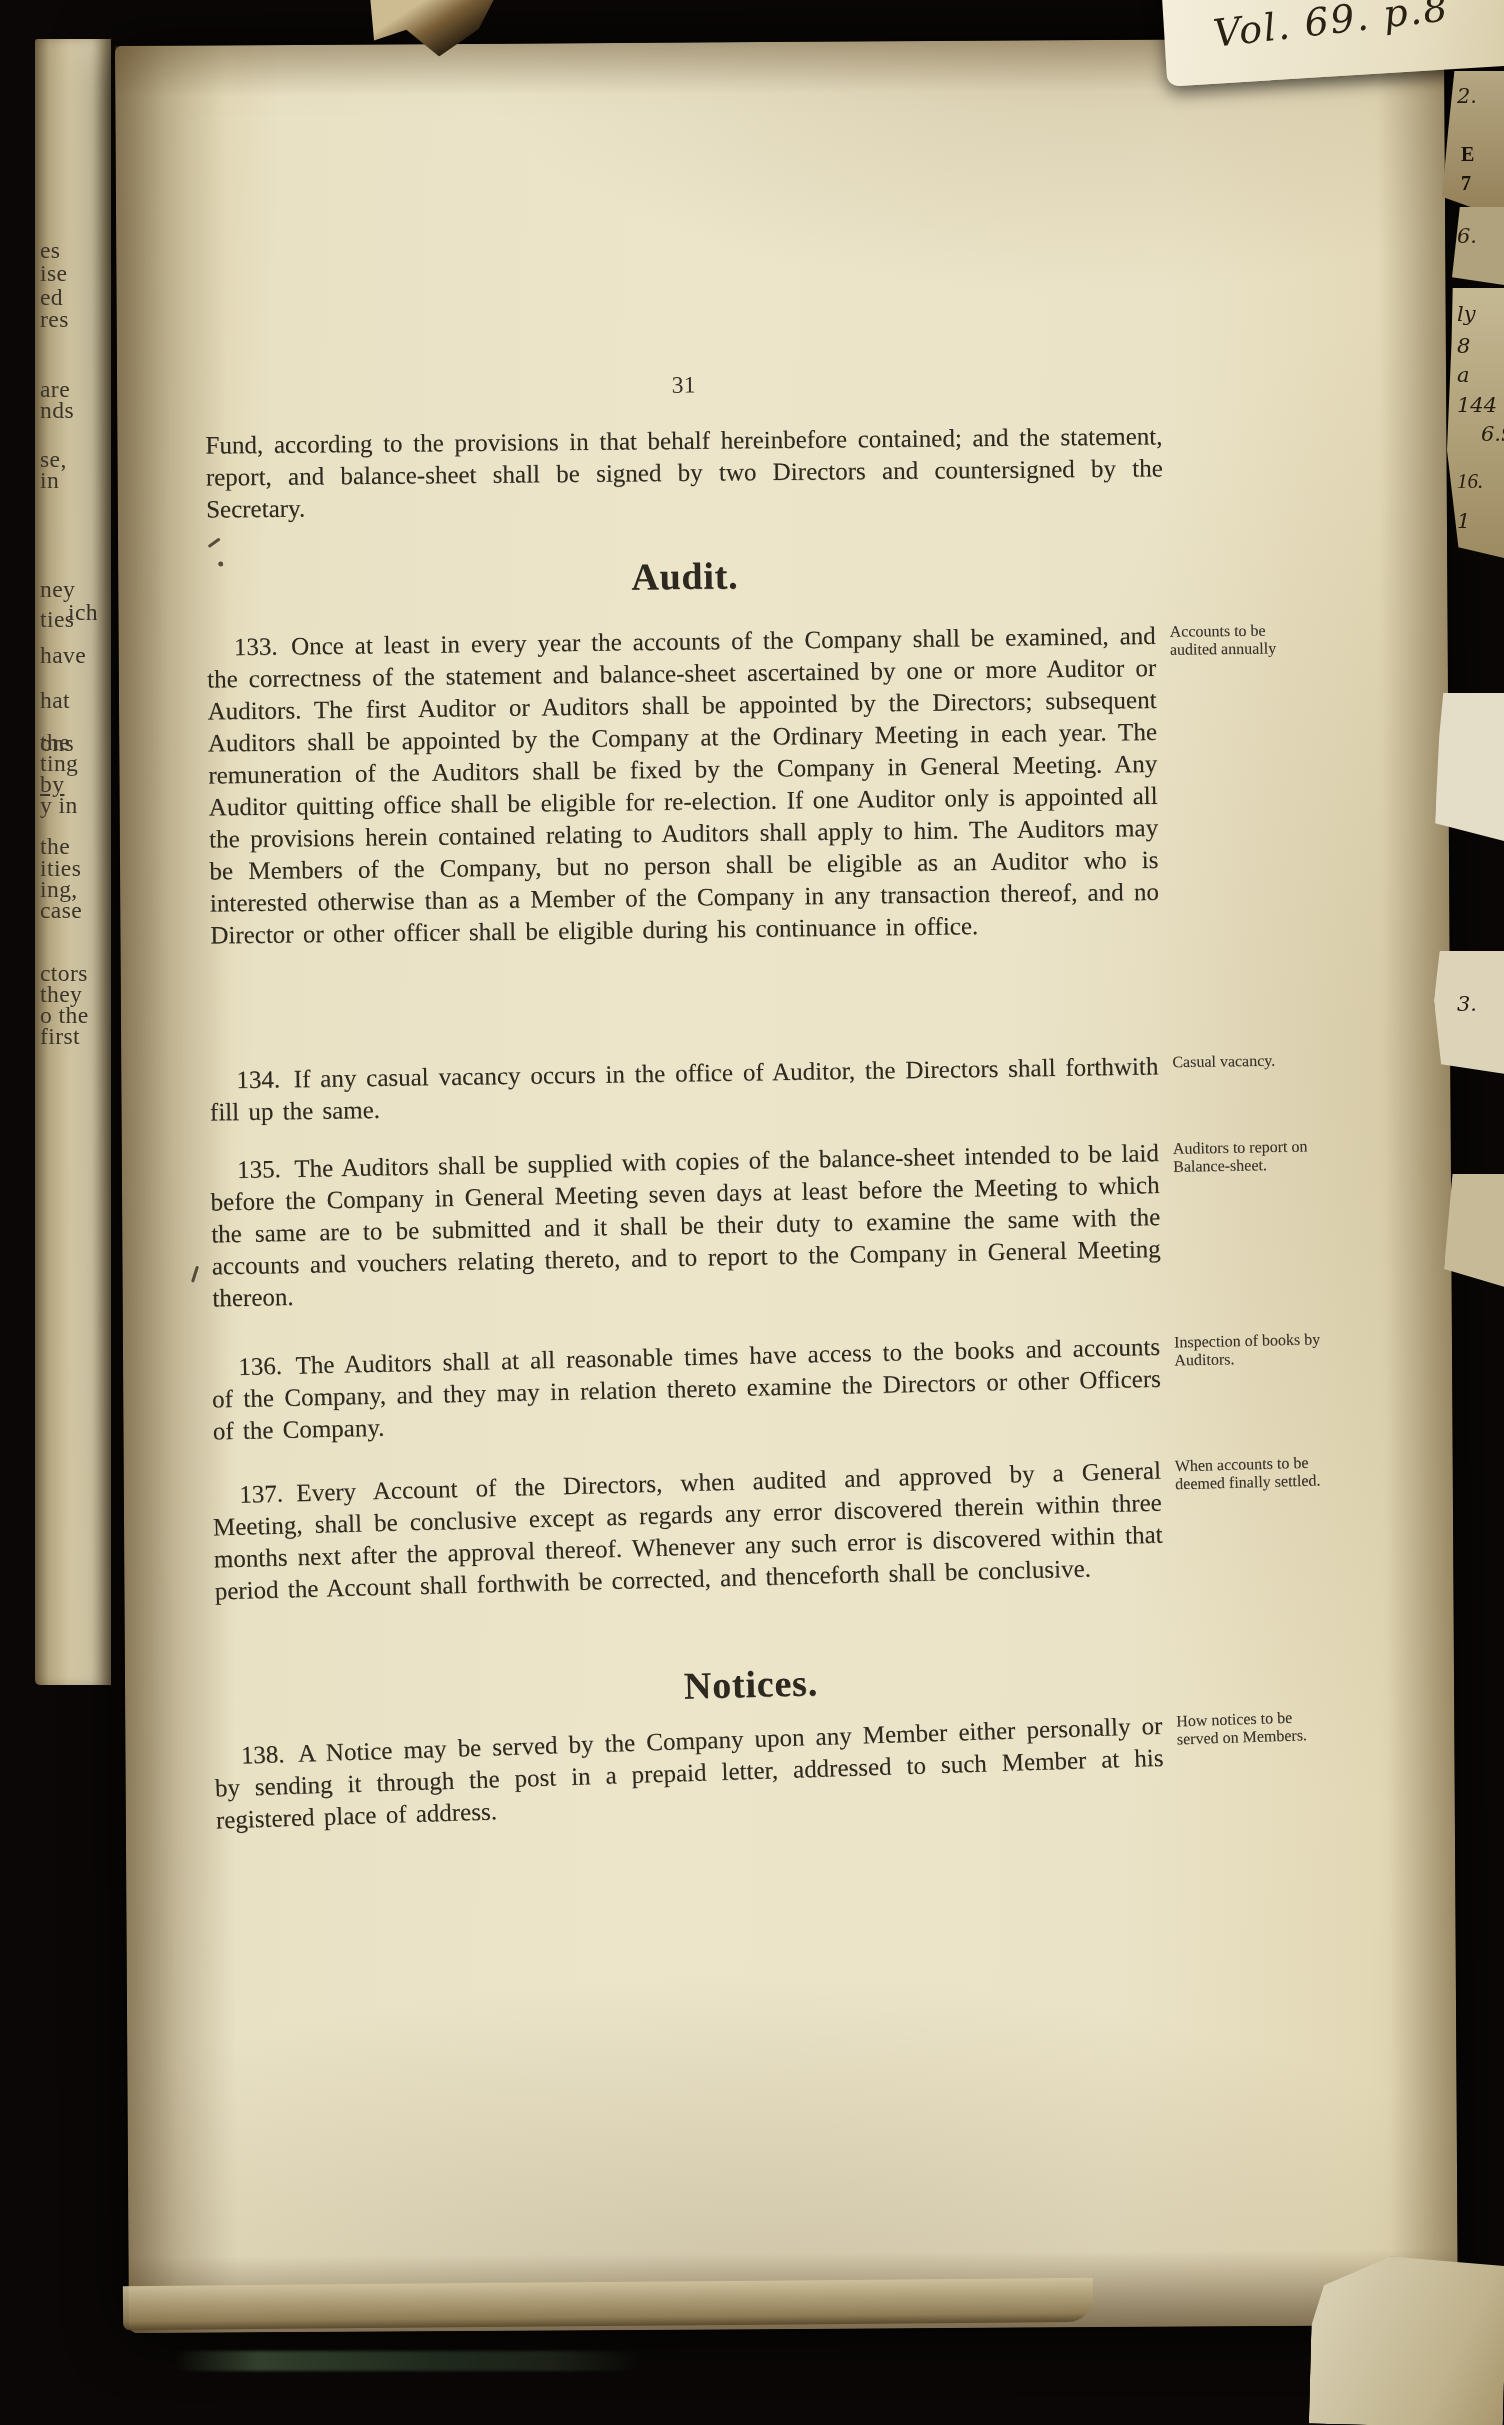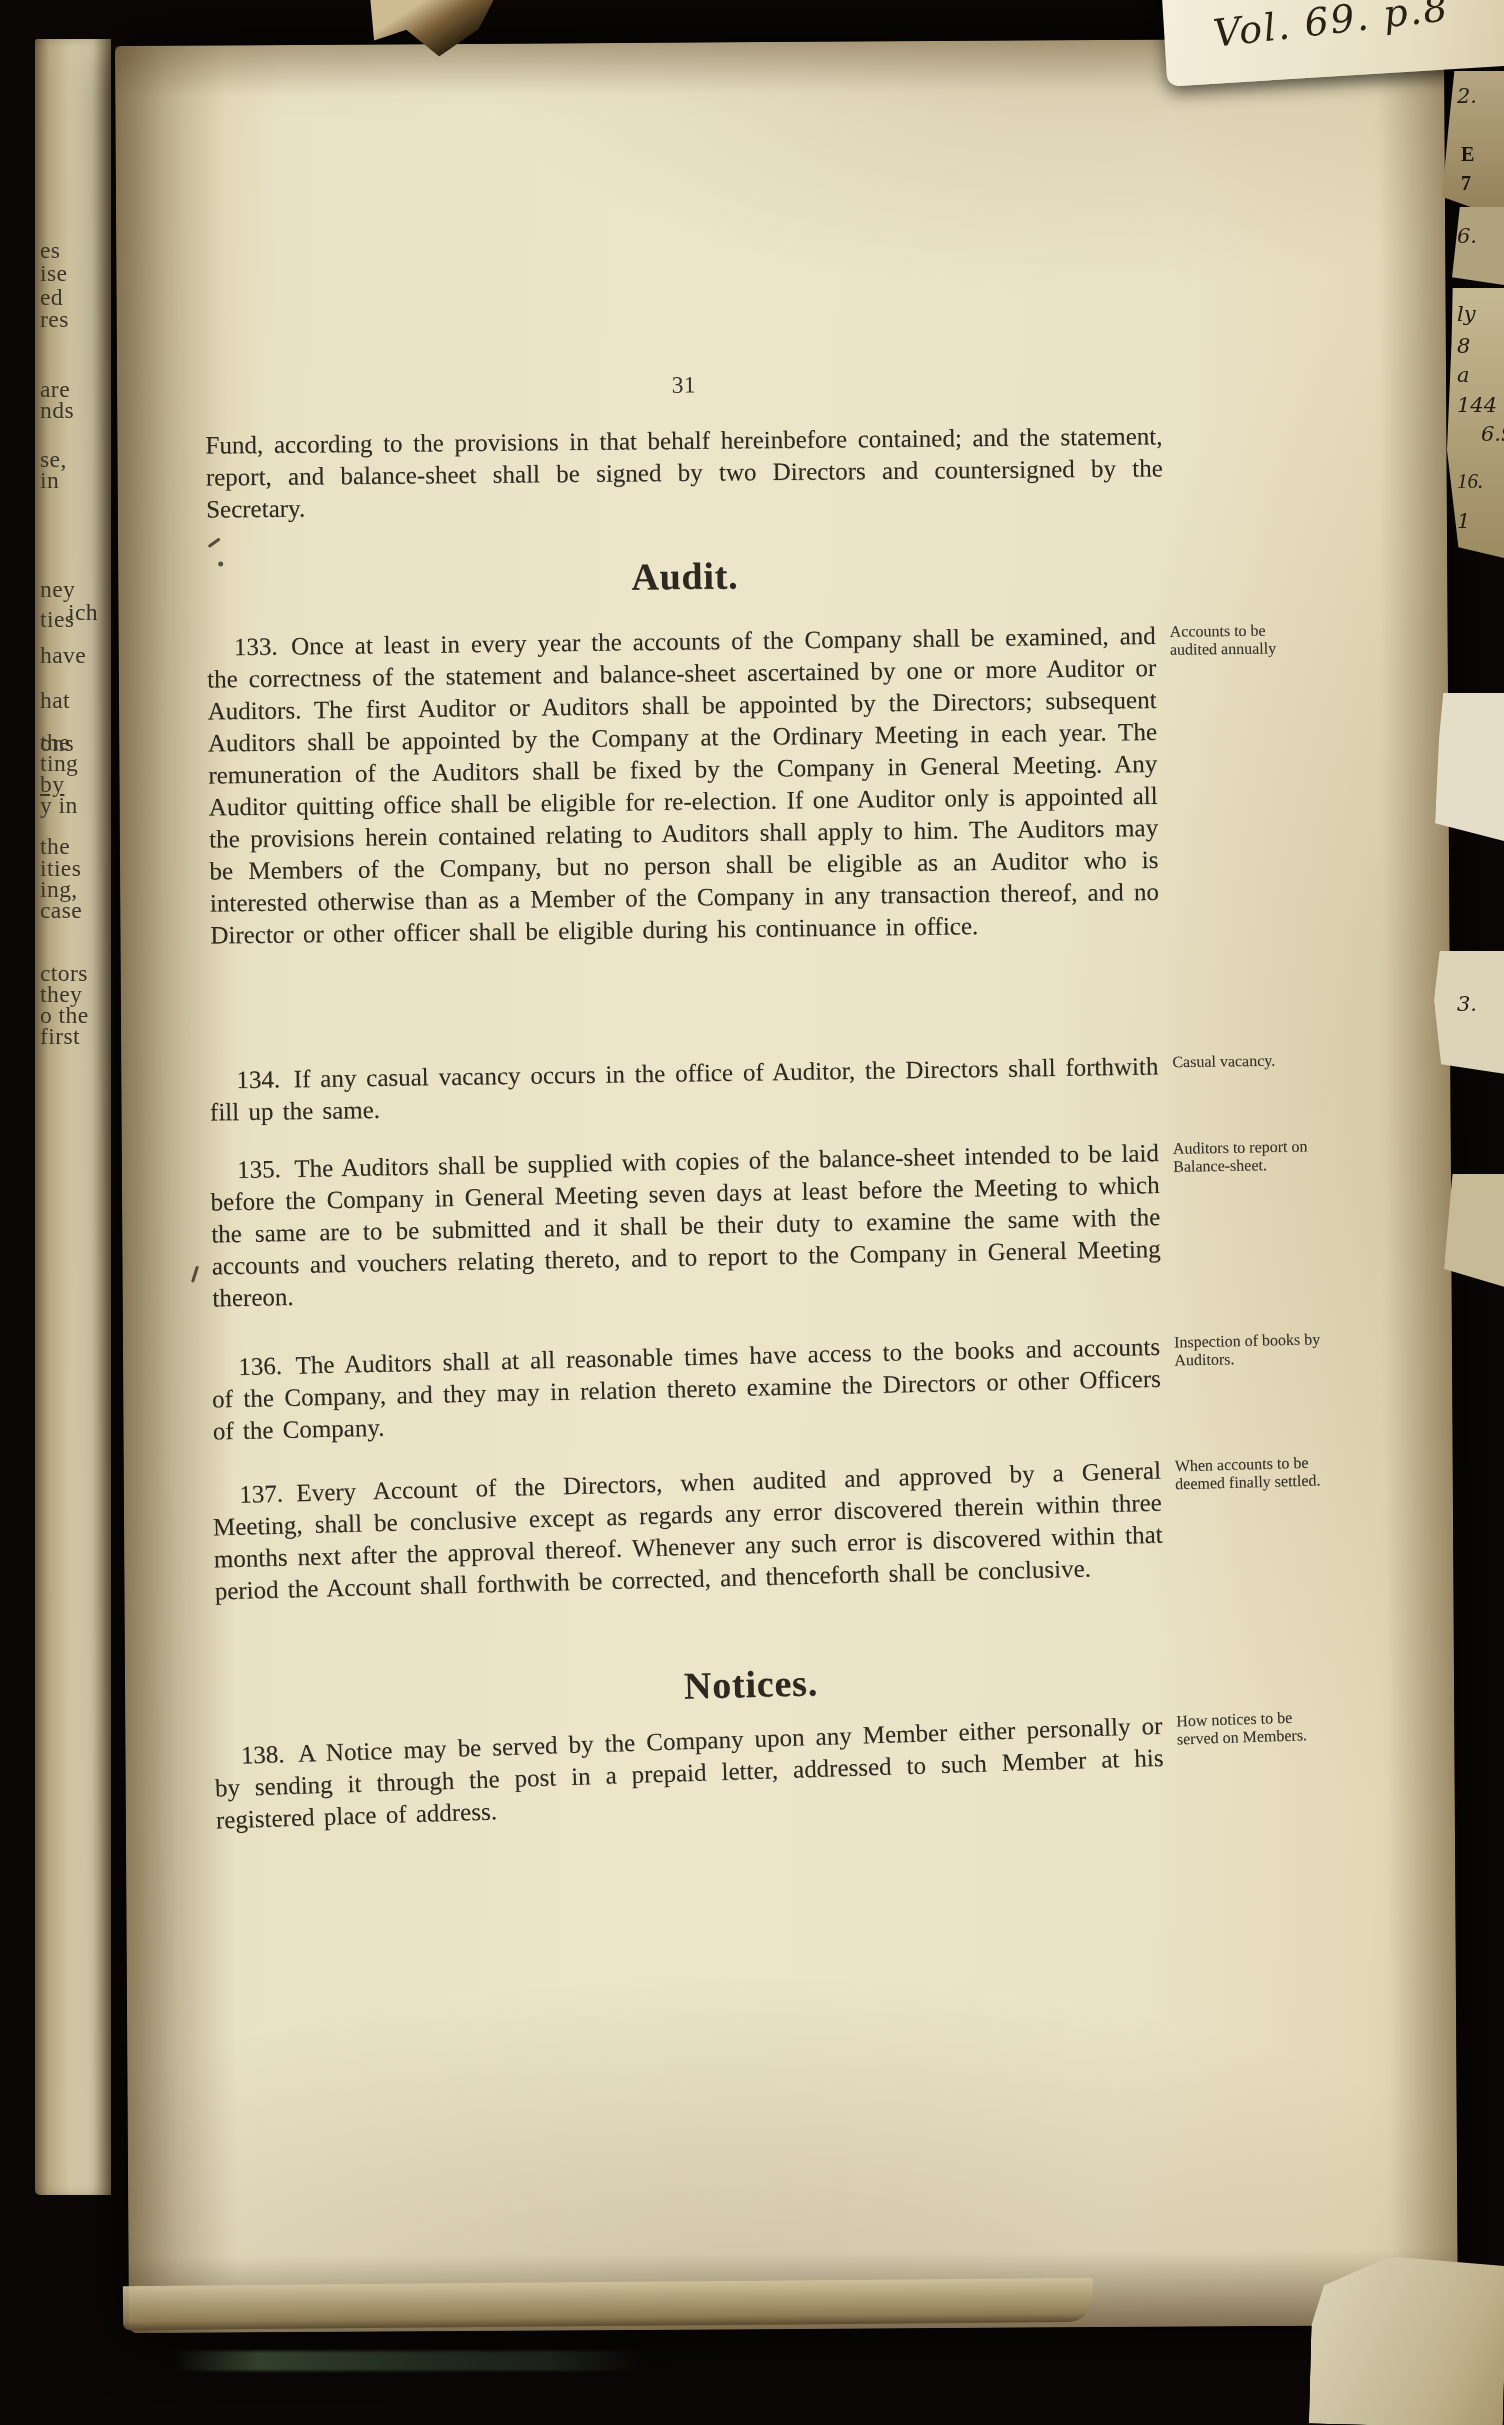--- a/index.html
+++ b/index.html
@@ -1,21 +1,21 @@
 <!DOCTYPE html>
 <html style="font-size:13.5px"><head>
 <meta charset="utf-8">
 <style>
   * { margin:0; padding:0; box-sizing:border-box; }
   html,body { background:#000; }
   .scene { position:relative; width:1505px; height:2426px; background:#0a0706; overflow:hidden;
            font-family:"Liberation Serif", serif; }
 
   
-  .left-strip { position:absolute; left:35px; top:39px; width:76px; height:2156px;
+  .left-strip { position:absolute; left:35px; top:39px; width:76px; height:1646px;
     background:linear-gradient(90deg,#6e5f42 0%,#b3a47e 18%,#d3c7a3 45%,#dcd1ae 75%,#c2b28b 100%);
     border-radius:2.5px 0 0 5px;
     box-shadow: inset -11.8px 0 15px -6.7px rgba(35,22,8,0.65); overflow:hidden; }
   .frag { position:absolute; left:5px; font-size:23.6px; color:#3c352a; letter-spacing:0.4px; white-space:nowrap; }
 
   
   .page { position:absolute; left:115px; top:42px; width:1329px; height:2287px;
     transform:rotate(-0.35deg); transform-origin:50% 0;
     background:
       radial-gradient(1012px 422px at 72% 0%, rgba(125,98,55,0.18), transparent 60%),

